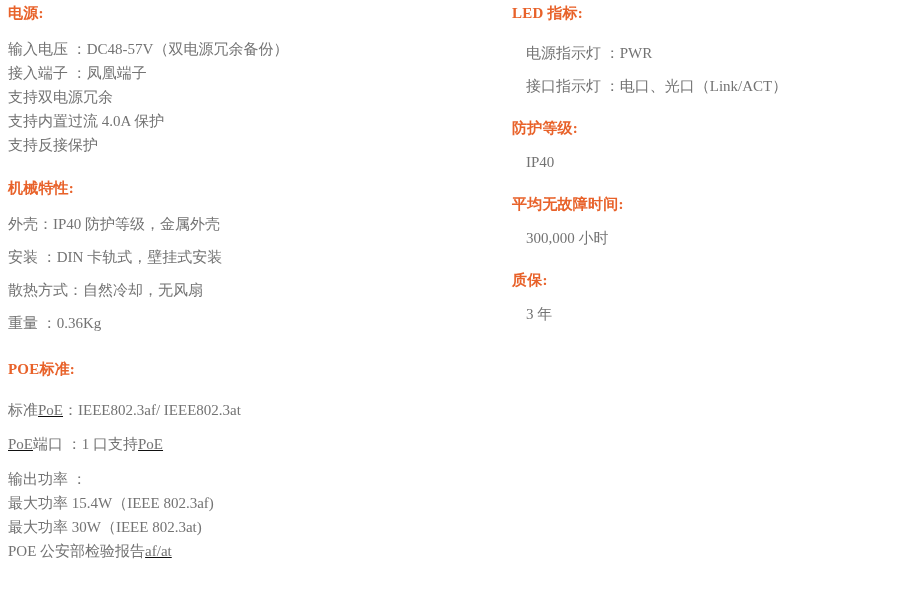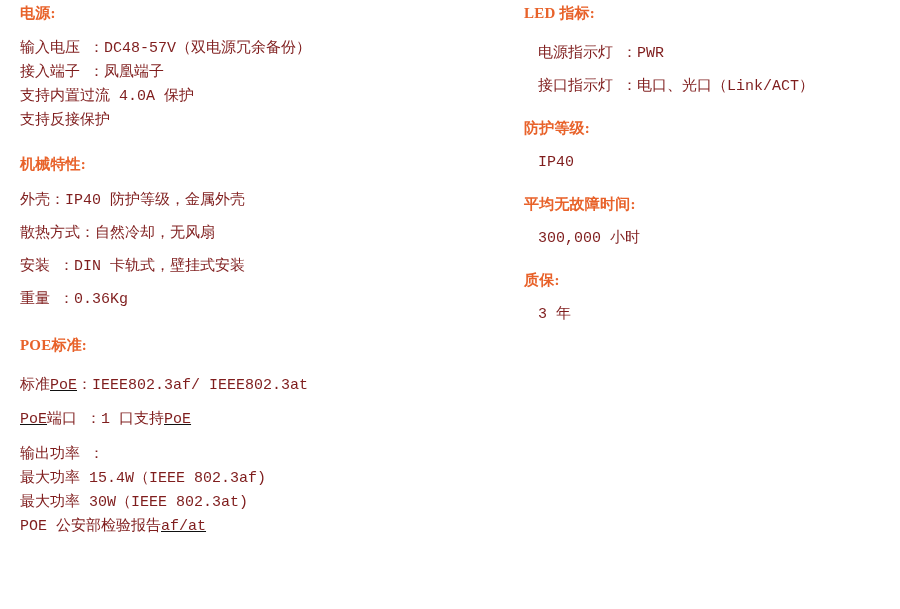--- a/index.html
+++ b/index.html
@@ -11,21 +11,20 @@
     height: 609px;
     background: #ffffff;
     font-family: "Liberation Serif", "DejaVu Serif", serif;
     color: #1a1a1a;
     overflow: hidden;
   }
   .page {
     position: relative;
     width: 712px;
     height: 609px;
-    margin-left: 12px;
   }
   .col {
     position: absolute;
     top: 0;
   }
   .col-left {
     left: 8px;
     width: 470px;
   }
   .col-right {
@@ -33,23 +32,22 @@
     width: 370px;
   }
   .sec-head {
     color: #e8622a;
     font-weight: bold;
     font-size: 15px;
     letter-spacing: 0.2px;
   }
   .line {
     font-size: 15px;
-    color: #7f1d1d;
+    color: #737373;
     white-space: nowrap;
-    font-family: Liberation Mono, monospace;
   }
   .tight {
     line-height: 24px;
   }
   .loose {
     line-height: 33px;
   }
   .u {
     text-decoration: underline;
     text-decoration-color: #111;
@@ -61,31 +59,32 @@
 
 <div class="page">
 
   <div class="col col-left">
 
     <div>
       <div class="sec-head" style="margin-top:4px;">电源:</div>
       <div class="tight" style="margin-top:14px;">
         <span class="line blk">输入电压 ：DC48-57V（双电源冗余备份）</span>
         <span class="line blk">接入端子 ：凤凰端子</span>
+        <span class="line blk">支持双电源冗余</span>
         <span class="line blk">支持内置过流 4.0A 保护</span>
         <span class="line blk">支持反接保护</span>
       </div>
     </div>
 
     <div style="margin-top:22px;">
       <div class="sec-head">机械特性:</div>
       <div class="loose" style="margin-top:10px;">
         <span class="line blk">外壳：IP40 防护等级，金属外壳</span>
+        <span class="line blk">安装 ：DIN 卡轨式，壁挂式安装</span>
         <span class="line blk">散热方式：自然冷却，无风扇</span>
-        <span class="line blk">安装 ：DIN 卡轨式，壁挂式安装</span>
         <span class="line blk">重量 ：0.36Kg</span>
       </div>
     </div>
 
     <div style="margin-top:20px;">
       <div class="sec-head">POE标准:</div>
       <div style="margin-top:14px;">
         <div class="line" style="line-height:34px;">
           <span>标准</span><span class="u">PoE</span><span>：IEEE802.3af/ IEEE802.3at</span>
         </div>

